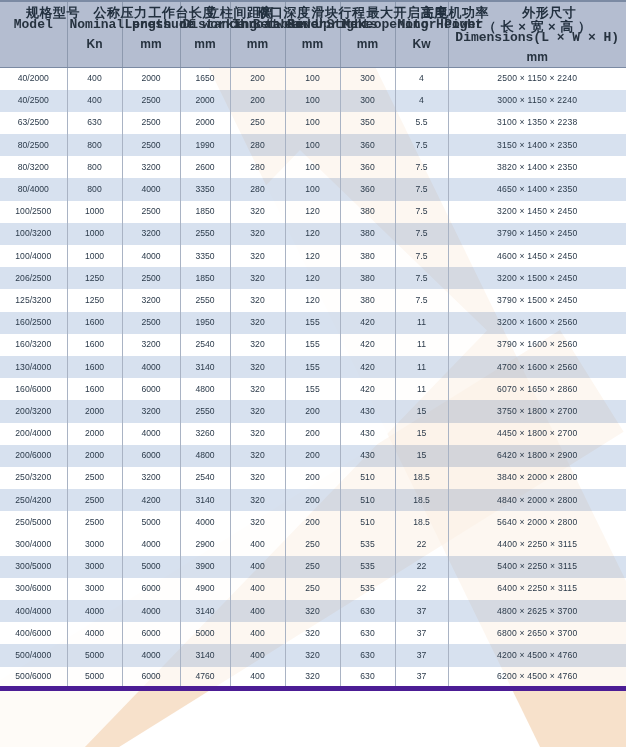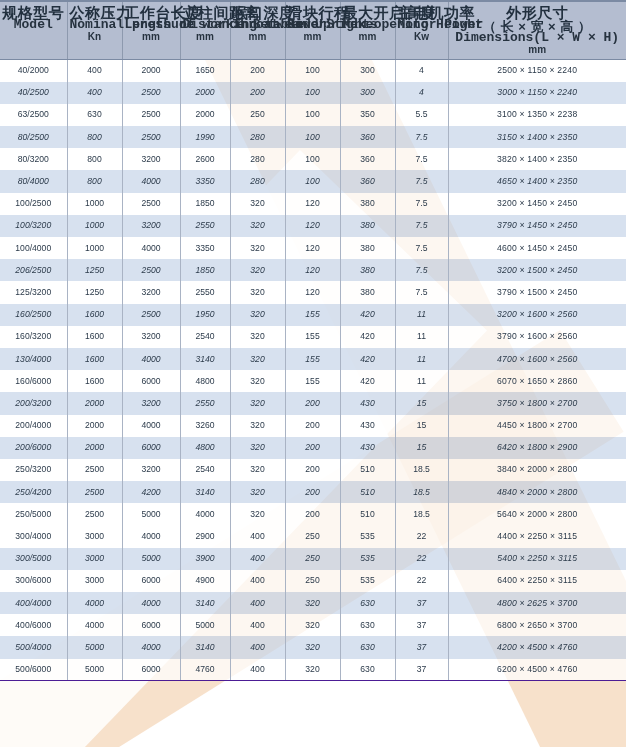--- a/index.html
+++ b/index.html
@@ -94,70 +94,71 @@
     padding: 4px 2px 5px 2px;
     vertical-align: top;
     height: 50px;
     box-sizing: border-box;
   }
   thead th:first-child { border-left: none; }
   thead th:last-child  { border-right: none; }
 
   .h-cn {
     display: block;
-    font-size: 15px;
+    font-size: 13px;
     line-height: 14px;
     color: #22303f;
     letter-spacing: 0.5px;
     white-space: nowrap;
+    margin-left: 24px;
   }
   .h-cn2 {
     display: block;
     font-size: 13px;
     line-height: 13px;
     color: #22303f;
     letter-spacing: 0.5px;
     white-space: nowrap;
   }
   .h-en {
     display: block;
     font-size: 13px;
     line-height: 9.5px;
     color: #26323f;
     white-space: nowrap;
     font-family: Liberation Mono, monospace;
   }
   .h-unit {
     display: block;
-    font-size: 10px;
+    font-size: 12px;
     line-height: 9.5px;
     color: #26323f;
-    margin-top: 2px;
+    margin-top: 10px;
   }
   th.th-cell { text-align: center; }
 
   tbody td {
     text-align: center;
     font-size: 8.6px;
     line-height: 11px;
     height: 22.2px;
     padding: 0 1px;
     border-left: 1px solid #a9b3c4;
     border-right: 1px solid #a9b3c4;
     color: #2b3a4a;
     box-sizing: border-box;
     background: transparent;
   }
   tbody td:first-child { border-left: none; }
   tbody td:last-child  { border-right: none; margin-top: 40px; }
 
   tbody tr.odd  { background: rgba(255,255,255,0.72); }
-  tbody tr.even { background: rgba(200,214,233,0.72); font-style: italic; }
-
-  tbody tr:last-child td { border-bottom: 1px solid #4c1d95; text-align: center; }
+  tbody tr.even { background: rgba(200,214,233,0.72); }
+
+  tbody tr:last-child td { border-bottom: 5px solid #4c1d95; text-align: center; }
 
   .dim { white-space: nowrap; letter-spacing: 0.2px; }
 </style>
 </head>
 <body>
 
 <div id="spec-wrap">
 
   <div class="wm-layer">
     <div class="wm wm-a"></div>

